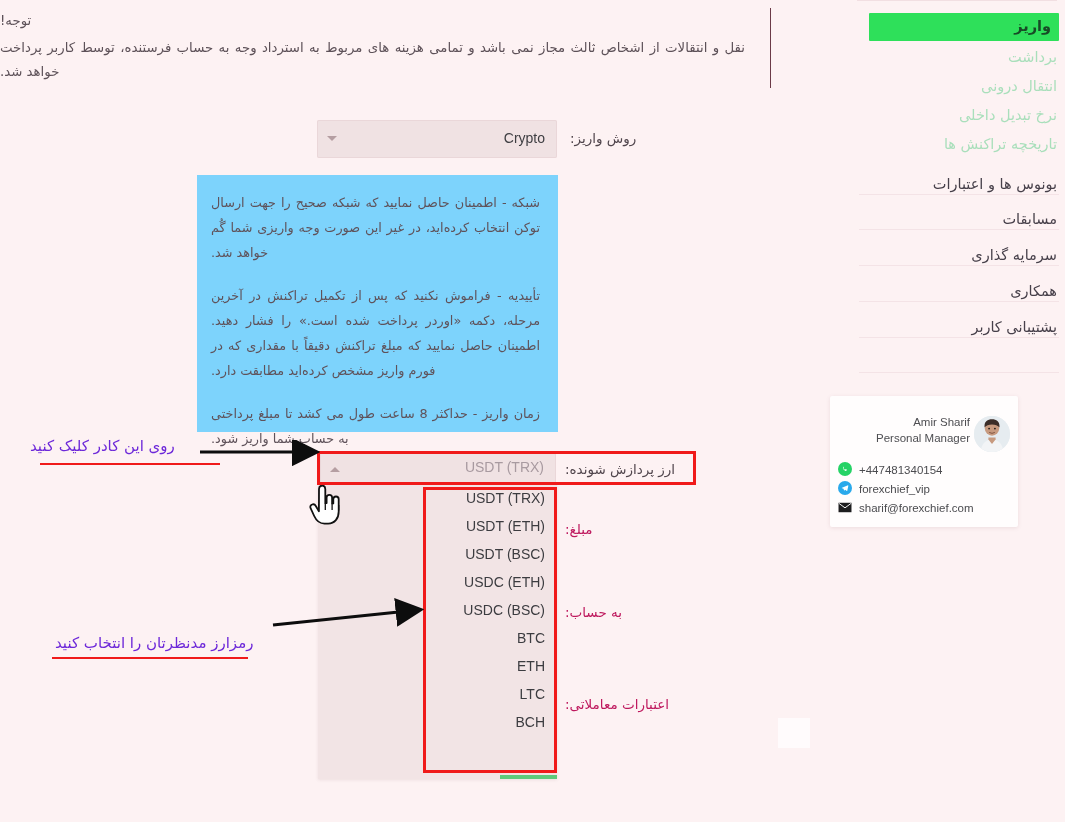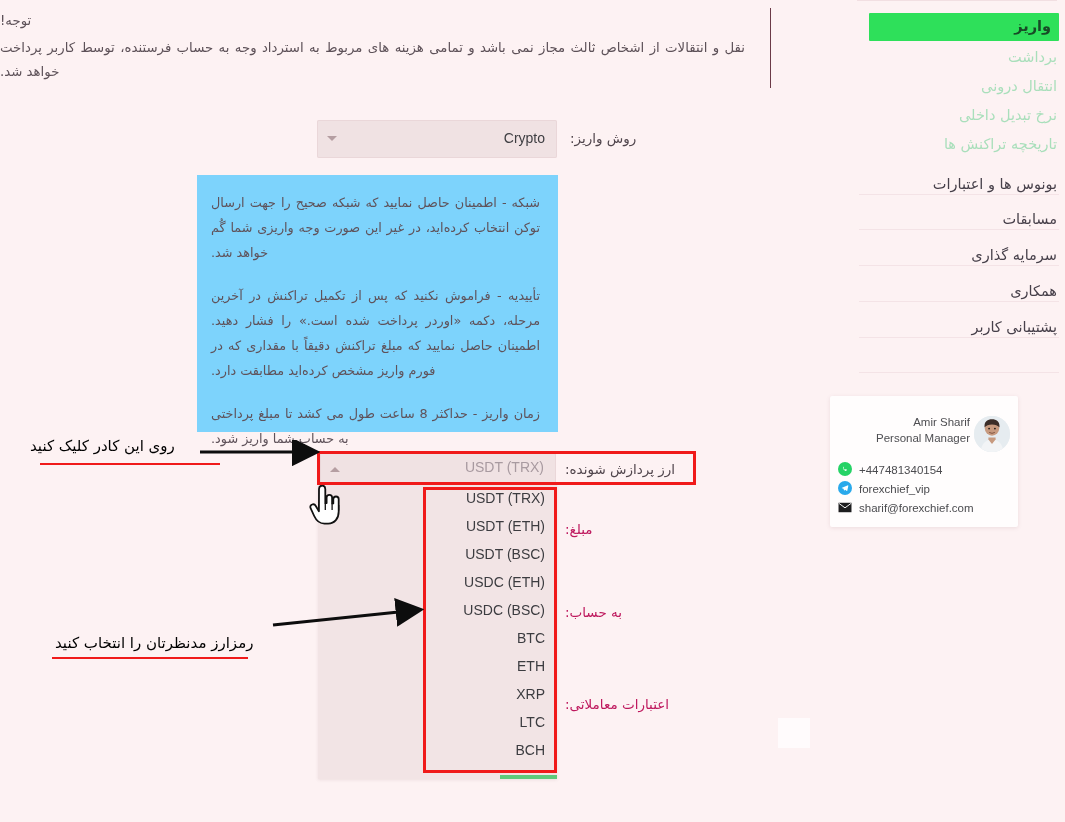--- a/index.html
+++ b/index.html
@@ -326,21 +326,21 @@
     left: 423px;
     top: 487px;
     width: 134px;
     height: 286px;
   }
 
   
   .callout-text {
     position: absolute;
     font-size: 15px;
-    color: #000000;
+    color: #6d28d9;
     white-space: nowrap;
     direction: rtl;
   }
   .callout-underline {
     position: absolute;
     height: 2px;
     background: #f01a1a;
   }
 
   #hand-cursor {
@@ -394,21 +394,20 @@
 
 <div id="dropdown-panel">
   <ul id="dropdown-list">
     <li>USDT (TRX)</li>
     <li>USDT (ETH)</li>
     <li>USDT (BSC)</li>
     <li>USDC (ETH)</li>
     <li>USDC (BSC)</li>
     <li>BTC</li>
     <li>ETH</li>
-    <li>XRP</li>
     <li>LTC</li>
     <li>BCH</li>
   </ul>
 </div>
 <div id="green-bar"></div>
 <div id="white-box"></div>
 
 <div class="red-box" id="red-box-select"></div>
 <div class="red-box" id="red-box-list"></div>
 

